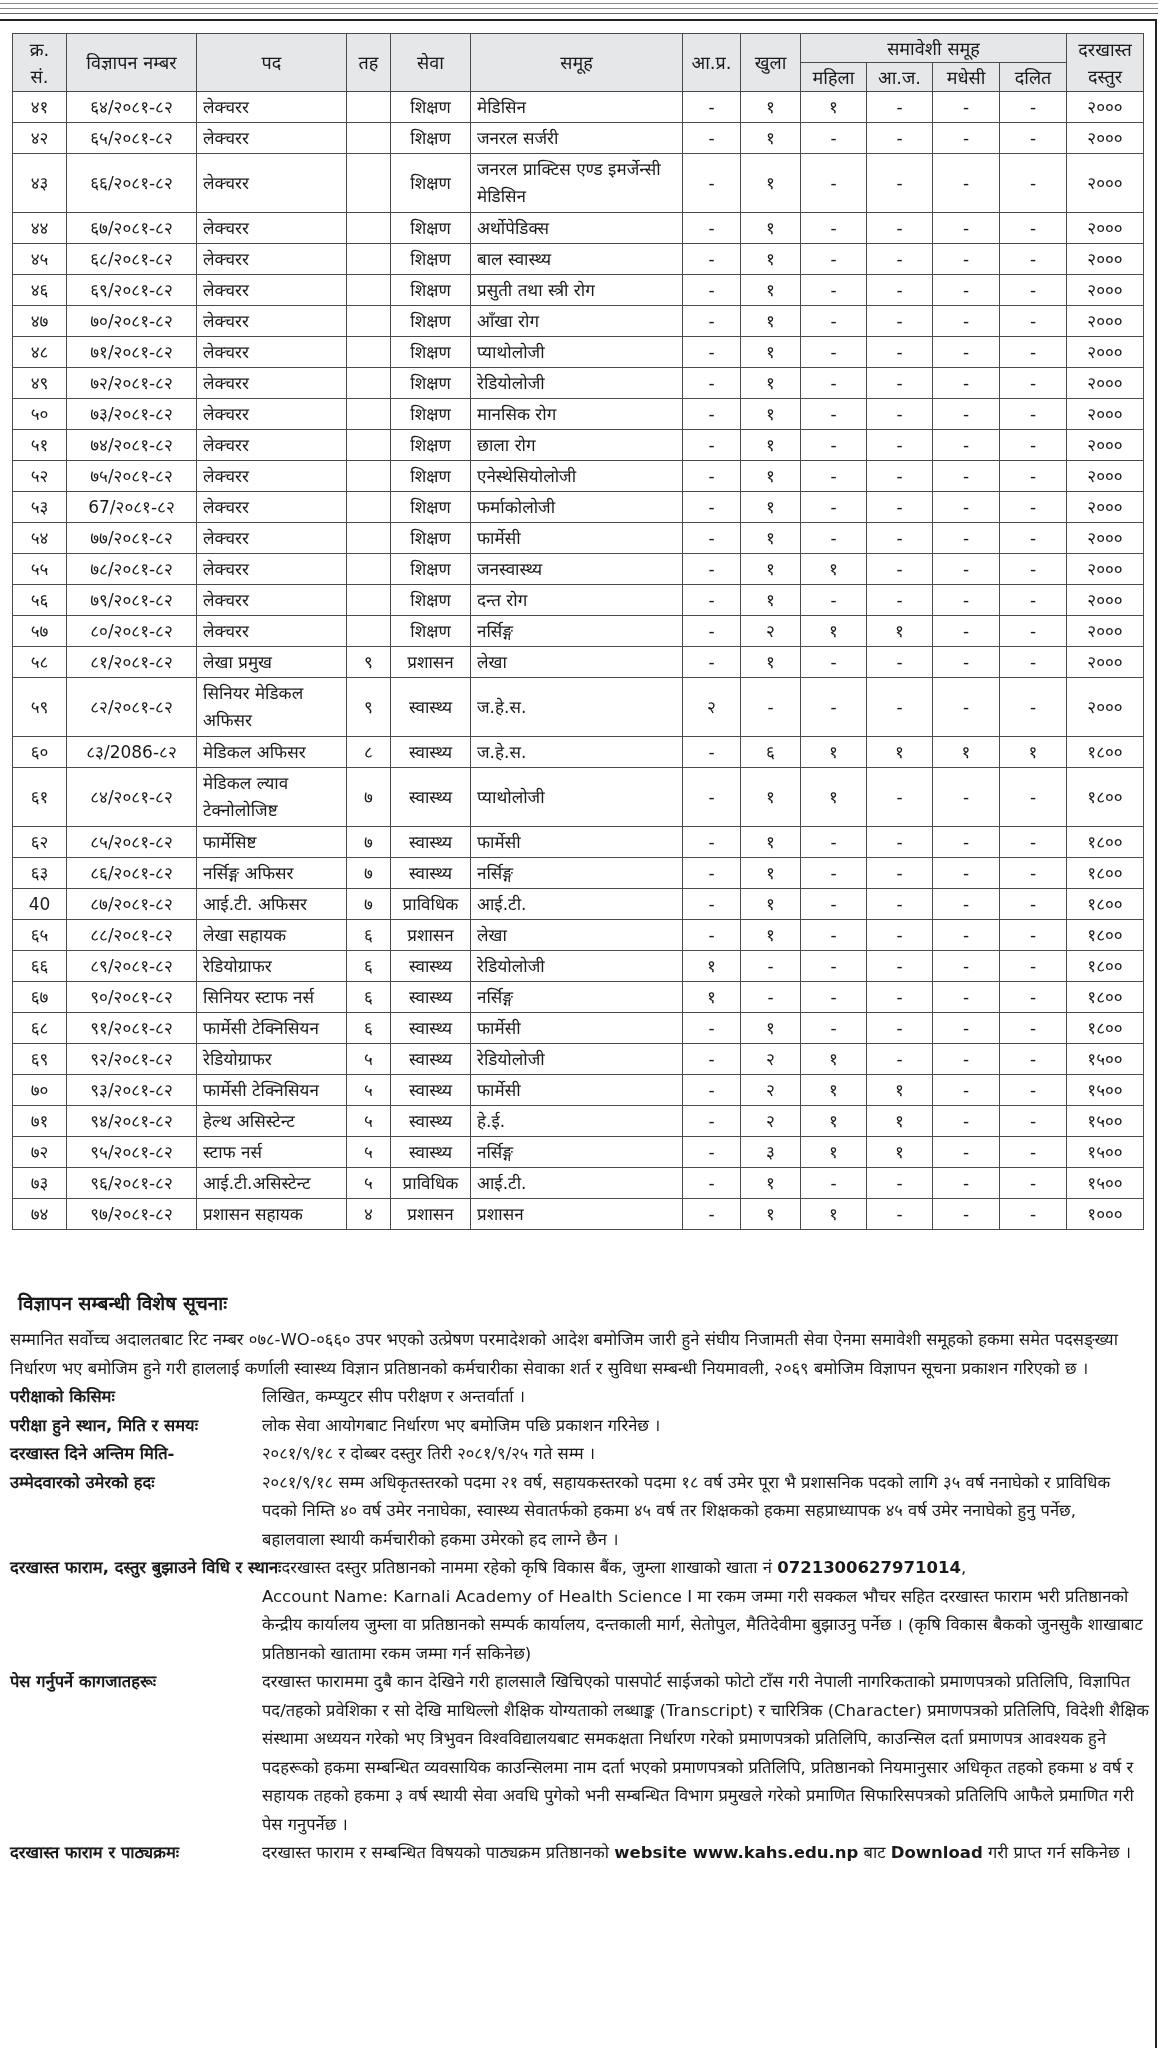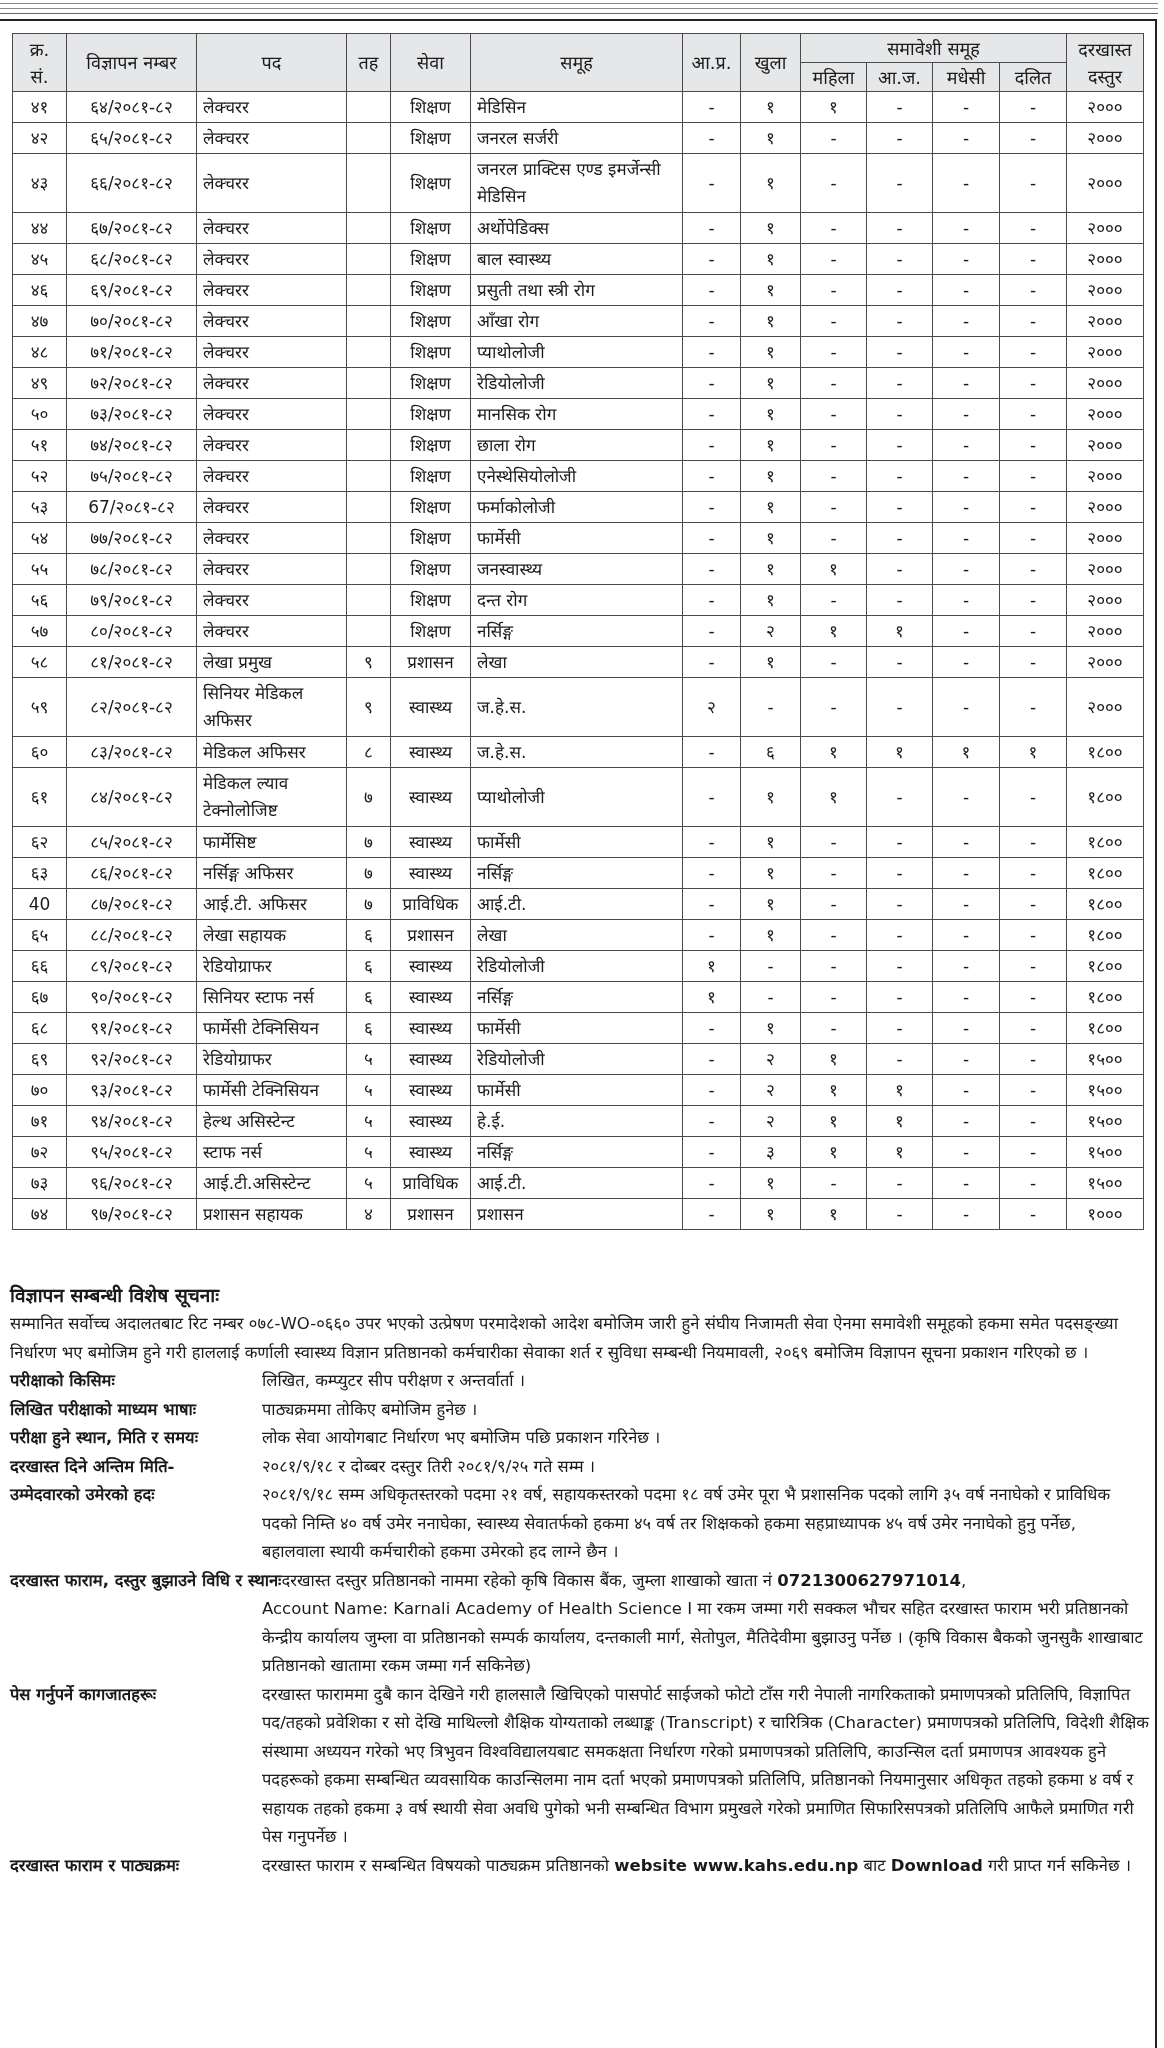--- a/index.html
+++ b/index.html
@@ -18,21 +18,21 @@
   table.posts th, table.posts td { border: 1.3px solid #4a4a4a; padding: 0 6px; line-height: 27px; }
   table.posts th { background: #e6e7e9; font-weight: normal; font-size: 18px; text-align: center;
     height: 28px; }
   table.posts td { height: 30px; vertical-align: middle; }
   table.posts td.c { text-align: center; }
   table.posts td.l { text-align: left; }
   table.posts tr.tall td { height: 58px; }
 
   .notices { position: absolute; left: 10px; top: 1280px; width: 1140px; font-size: 16.5px;
     line-height: 28.5px; }
-  .notices h2 { margin: 0; font-size: 19px; font-weight: bold; line-height: 30px; }
+  .notices h2 { margin: 8px; font-size: 19px; font-weight: bold; line-height: 30px; }
   .notices p.intro { margin: 0; }
   .n-row { display: flex; }
   .n-row .lbl { width: 252px; flex: none; font-weight: bold; }
   .n-row .val { flex: 1; }
   .indent { padding-left: 252px; }
 </style>
 </head>
 <body>
 
 <div class="top-rules">
@@ -360,21 +360,21 @@
         <td class="c">२</td>
         <td class="c">-</td>
         <td class="c">-</td>
         <td class="c">-</td>
         <td class="c">-</td>
         <td class="c">-</td>
         <td class="c">२०००</td>
       </tr>
       <tr>
         <td class="c">६०</td>
-        <td class="c">८३/२०८१-८२</td>
+        <td class="c">८३/2086-८२</td>
         <td class="l">मेडिकल अफिसर</td>
         <td class="c">८</td>
         <td class="c">स्वास्थ्य</td>
         <td class="l">ज.हे.स.</td>
         <td class="c">-</td>
         <td class="c">६</td>
         <td class="c">१</td>
         <td class="c">१</td>
         <td class="c">१</td>
         <td class="c">१</td>
@@ -593,24 +593,20 @@
     </tbody>
 </table>
 
 <div class="notices">
   <h2>विज्ञापन सम्बन्धी विशेष सूचनाः</h2>
   <p class="intro">सम्मानित सर्वोच्च अदालतबाट रिट नम्बर ०७८-WO-०६६० उपर भएको उत्प्रेषण परमादेशको आदेश बमोजिम जारी हुने संघीय निजामती सेवा ऐनमा समावेशी समूहको हकमा समेत पदसङ्ख्या निर्धारण भए बमोजिम हुने गरी हाललाई कर्णाली स्वास्थ्य विज्ञान प्रतिष्ठानको कर्मचारीका सेवाका शर्त र सुविधा सम्बन्धी नियमावली, २०६९ बमोजिम विज्ञापन सूचना प्रकाशन गरिएको छ ।</p>
 
   <div class="n-row">
     <span class="lbl">परीक्षाको किसिमः</span>
     <span class="val">लिखित, कम्प्युटर सीप परीक्षण र अन्तर्वार्ता ।</span>
-  </div>
-  <div class="n-row">
-    <span class="lbl">लिखित परीक्षाको माध्यम भाषाः</span>
-    <span class="val">पाठ्यक्रममा तोकिए बमोजिम हुनेछ ।</span>
   </div>
   <div class="n-row">
     <span class="lbl">परीक्षा हुने स्थान, मिति र समयः</span>
     <span class="val">लोक सेवा आयोगबाट निर्धारण भए बमोजिम पछि प्रकाशन गरिनेछ ।</span>
   </div>
   <div class="n-row">
     <span class="lbl">दरखास्त दिने अन्तिम मिति-</span>
     <span class="val">२०८१/९/१८ र दोब्बर दस्तुर तिरी २०८१/९/२५ गते सम्म ।</span>
   </div>
   <div class="n-row">

